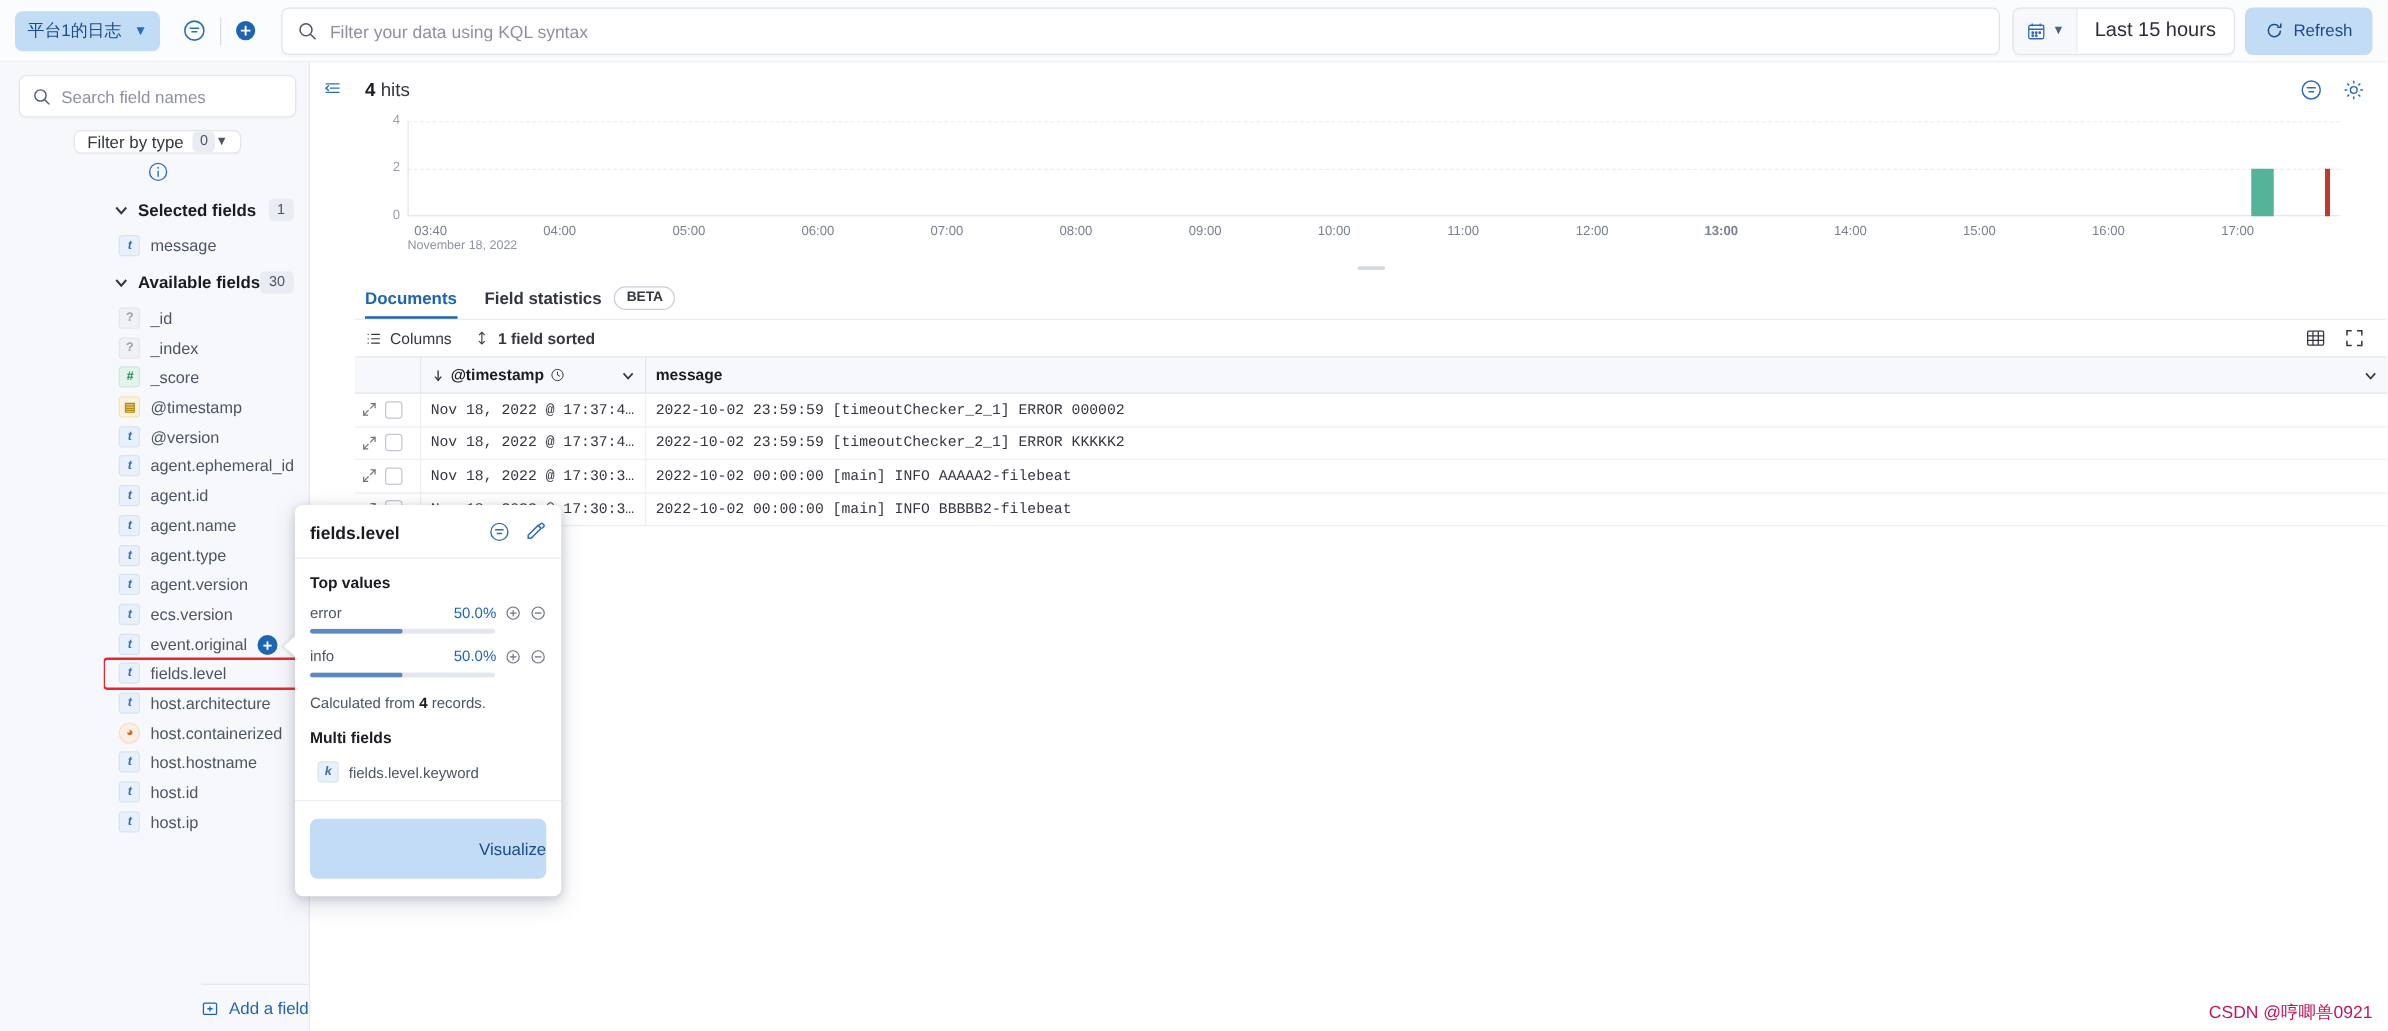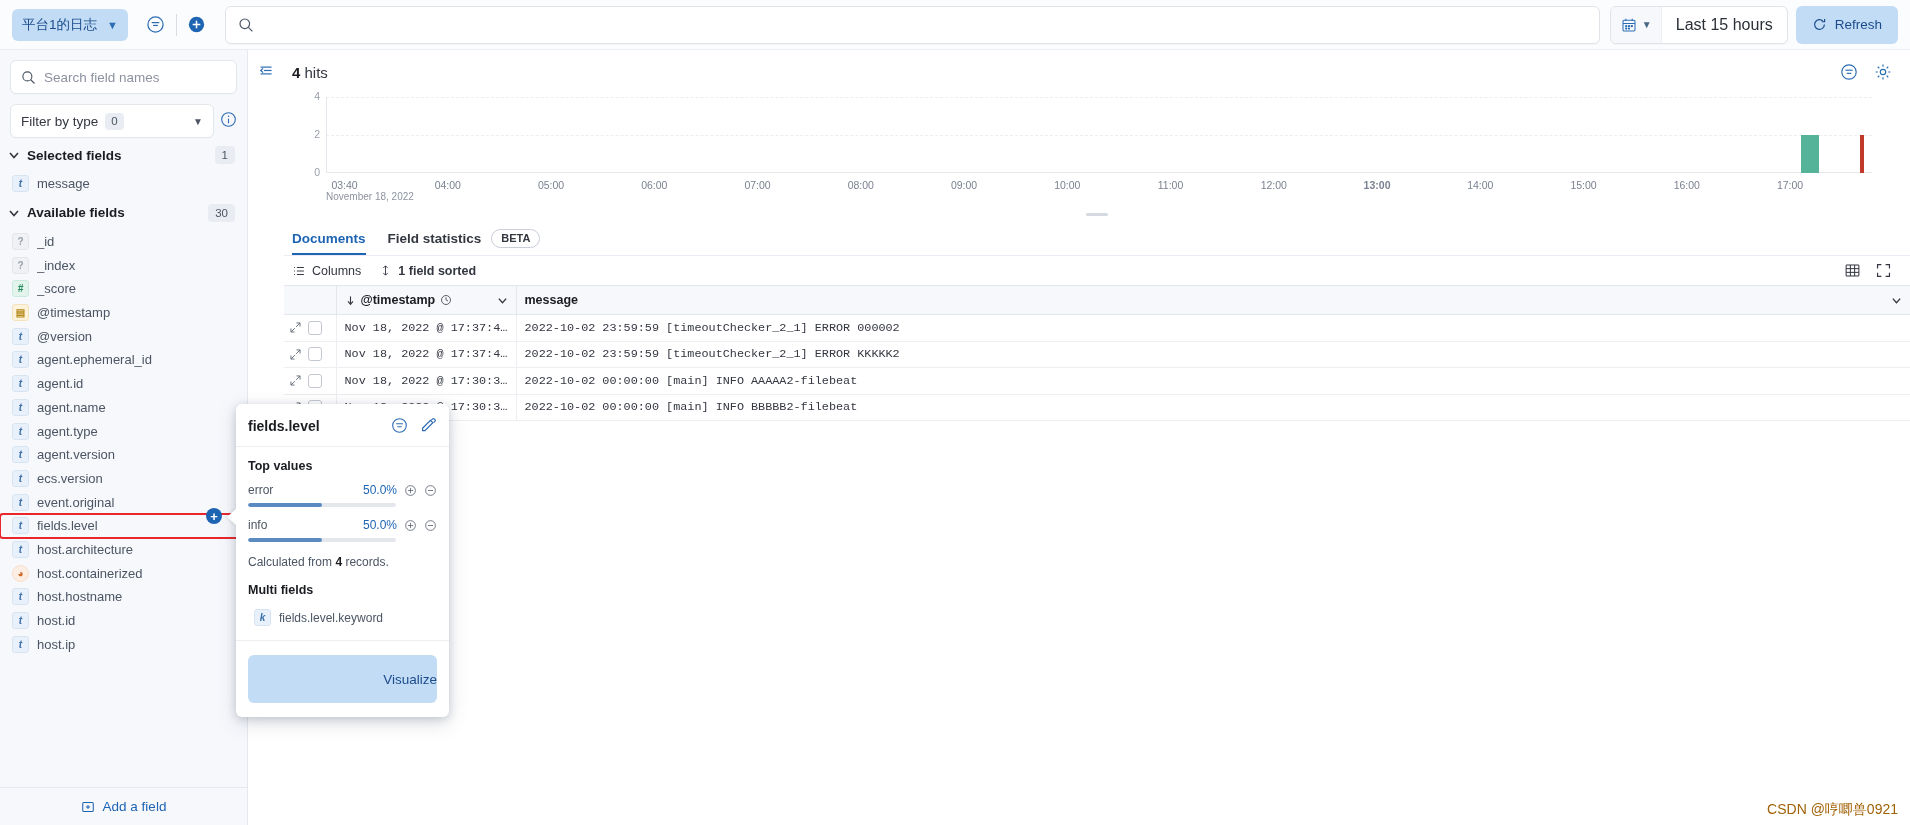--- a/index.html
+++ b/index.html
@@ -115,39 +115,40 @@
   .main { display: flex; height: 775px; }
 
   
   .sidebar {
     width: 248px;
     background: #f7f8fc;
     border-right: 1px solid #e5e8ef;
     position: relative;
     display: flex;
     flex-direction: column;
+    align-items: flex-end;
   }
   .sb-pad { padding: 10px 10px 0 10px; }
   .sb-search {
     height: 34px;
     background: #fff;
     border: 1px solid #e3e6eb;
     border-radius: 6px;
     display: flex; align-items: center;
     padding: 0 10px; gap: 8px;
     box-shadow: 0 1px 1px rgba(0,0,0,0.02);
   }
   .sb-search input {
     border: none; outline: none; flex: 1;
     font-size: 13.5px; color: #343741; background: transparent;
     font-family: "Liberation Sans", sans-serif;
   }
   .sb-search input::placeholder { color: #8d91a0; }
 
-  .sb-filter-row { display: flex; align-items: center; gap: 6px; margin-top: 10px; }
+  .sb-filter-row { display: flex; align-items: center; gap: 6px; margin-top: 10px; flex-direction: column; }
   .sb-filter {
     flex: 1;
     height: 34px;
     background: #fff;
     border: 1px solid #e3e6eb;
     border-radius: 6px;
     display: flex; align-items: center; justify-content: space-between;
     padding: 0 10px;
     font-size: 13.5px; color: #343741;
     cursor: pointer;
@@ -391,21 +392,21 @@
     position: absolute; left: 206px; top: 508px;
     width: 16px; height: 16px; border-radius: 50%;
     background: #1d64b3; color: #fff;
     display: flex; align-items: center; justify-content: center;
     font-size: 13px; line-height: 1; font-weight: bold;
     z-index: 52; cursor: pointer;
   }
 
   .watermark {
     position: absolute; right: 12px; bottom: 6px;
-    font-size: 14px; color: #a16207; margin-top: 21px;
+    font-size: 14px; color: #be185d; margin-top: 21px;
   }
 </style>
 </head>
 <body>
 
 <div class="topbar">
   <div class="dataview-btn">
     <span>平台1的日志</span>
     <span class="chev">▼</span>
   </div>
@@ -426,20 +427,21 @@
         <line x1="5.5" y1="10" x2="14.5" y2="10" stroke="#fff" stroke-width="1.8"></line>
       </svg>
     </div>
   </div>
 
   <div class="search-wrap">
     <svg width="16" height="16" viewBox="0 0 20 20" fill="none" stroke="#4b5563" stroke-width="1.5">
       <circle cx="8.5" cy="8.5" r="6"></circle>
         <line x1="13" y1="13" x2="18" y2="18"></line>
     </svg>
+    <input type="text" placeholder="Filter your data using KQL syntax" style="">
   </div>
 
   <div class="timepicker">
     <div class="tp-cal">
       <svg width="16" height="16" viewBox="0 0 20 20" fill="none" stroke="#2c6cb5" stroke-width="1.3">
         <rect x="2.5" y="4" width="15" height="13.5" rx="1.5"></rect>
         <line x1="2.5" y1="8" x2="17.5" y2="8"></line>
         <line x1="6" y1="2.2" x2="6" y2="5"></line>
           <line x1="14" y1="2.2" x2="14" y2="5"></line>
         <circle cx="6.5" cy="11.5" r="0.8" fill="#2c6cb5"></circle>

